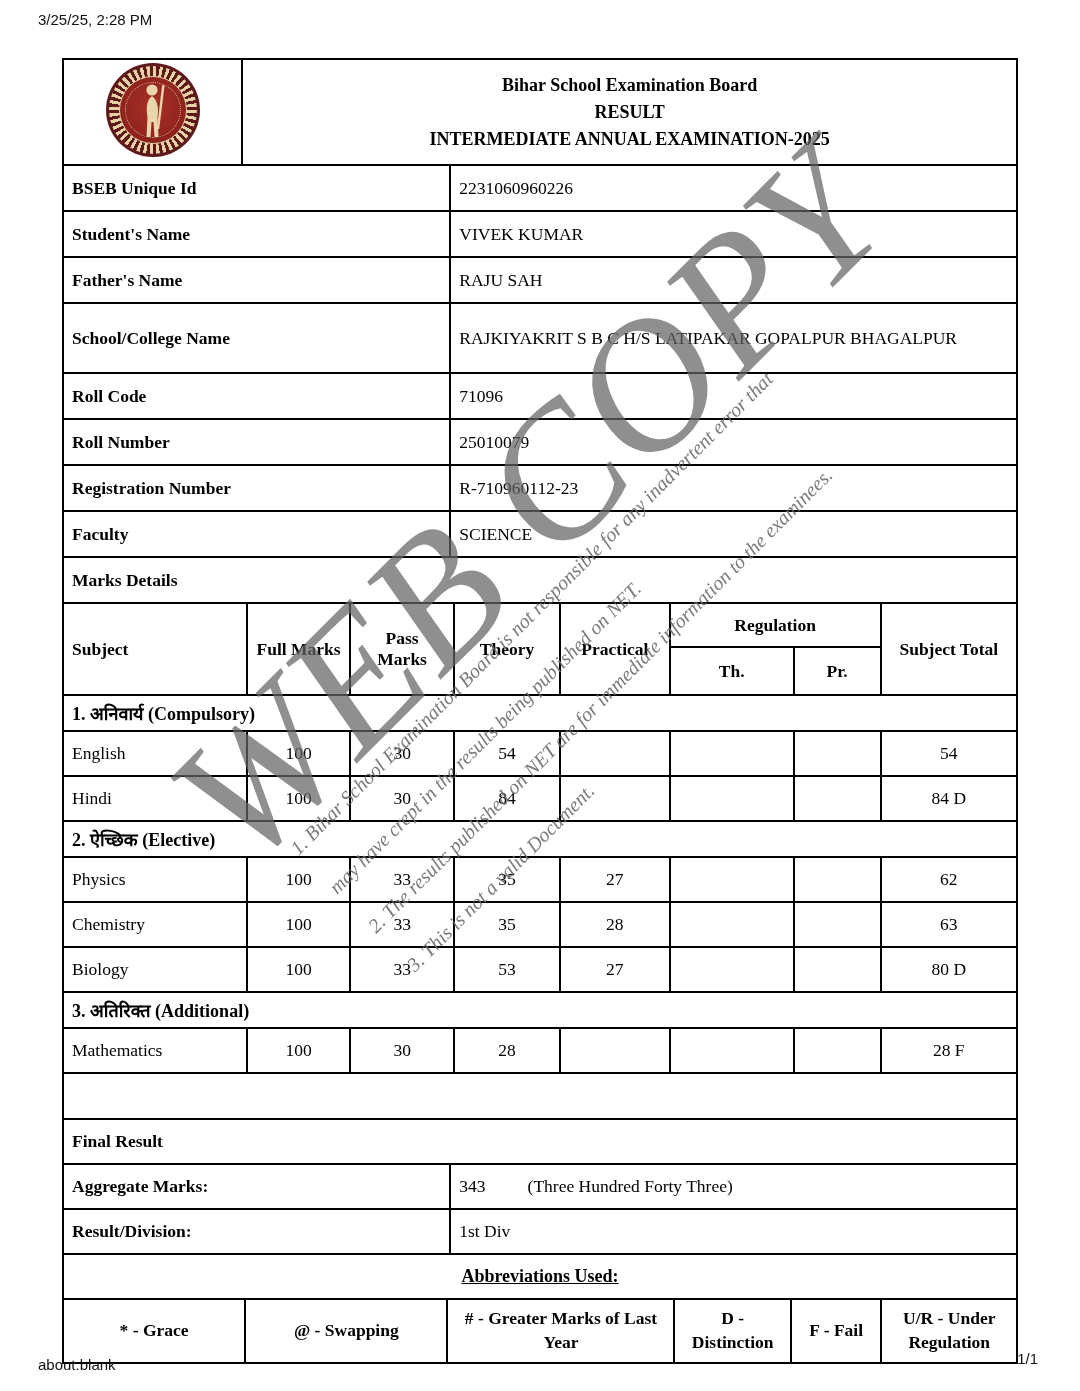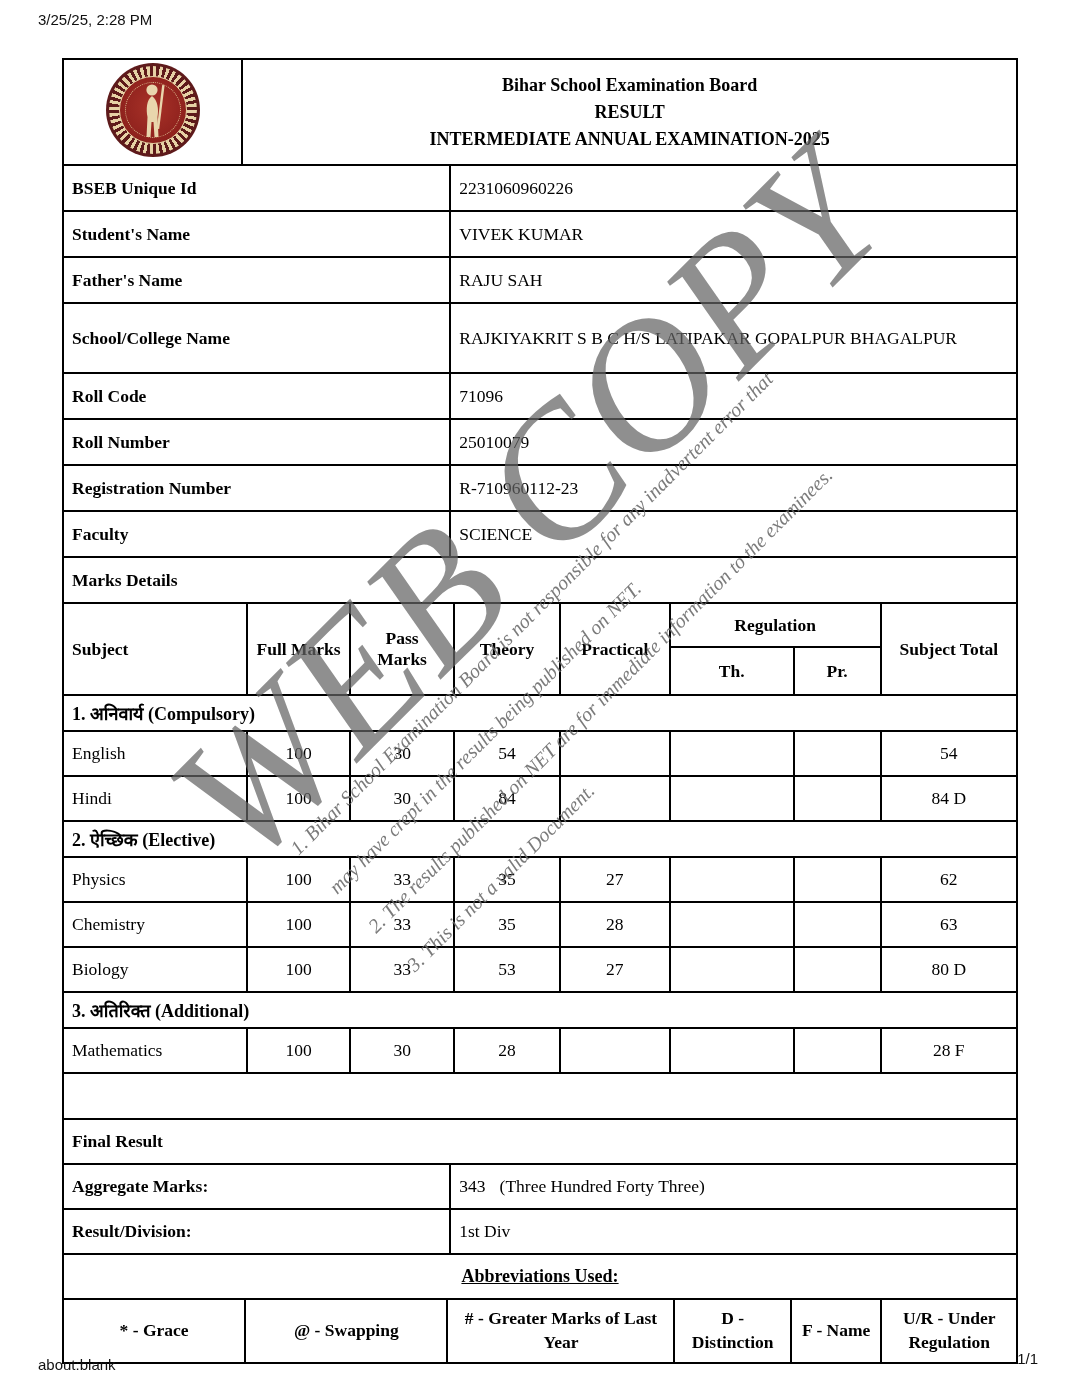--- a/index.html
+++ b/index.html
@@ -43,21 +43,21 @@
   .marks .hrow1 td{height:38px;}
   .marks .hrow2 td{height:42px;}
   .marks td.subj{text-align:left;}
   .marks .sec td{height:30px;font-weight:bold;font-size:18px;text-align:left;}
   .marks .drow td{height:39px;text-align:center;border-radius:9px;}
   .marks .drow td.subj{text-align:left;}
   .marks .emptyrow td{height:40px;}
 
   
   .final td{height:39px;}
-  .agg-num{display:inline-block;margin-right:14px;}
+  .agg-num{display:inline-block;margin-right:42px;}
 
   
   .abbr .title-row td{height:39px;text-align:center;}
   .abbr .title-row span{font-weight:bold;text-decoration:underline;font-size:18px;}
   .abbr .cells td{height:58px;text-align:center;font-weight:bold;line-height:1.35;}
 
   
   .wm-big{
     position:absolute;left:138px;top:763px;transform-origin:0 0;transform:rotate(-45deg);
     font-family:"Liberation Serif","DejaVu Serif",serif;font-style:italic;
@@ -286,21 +286,21 @@
     </colgroup>
     <tbody>
         <tr class="title-row">
       <td colspan="6"><span>Abbreviations Used:</span></td>
     </tr>
     <tr class="cells">
       <td>* - Grace</td>
       <td>@ - Swapping</td>
       <td># - Greater Marks of Last Year</td>
       <td>D - Distinction</td>
-      <td>F - Name</td>
+      <td>F - Fail</td>
       <td>U/R - Under Regulation</td>
     </tr>
   </tbody>
     </table>
 </div>
 
 <div class="wm-big">WEB COPY</div>
 <div class="wm-lines">
   <div>1. Bihar School Examination Board is not responsible for any inadvertent error that</div>
   <div>may have crept in the results being published on NET.</div>

